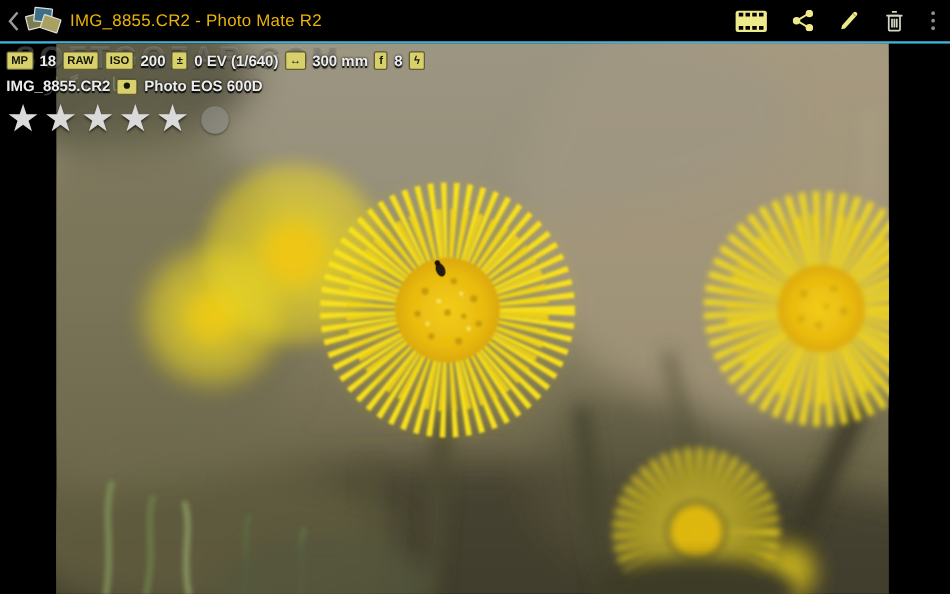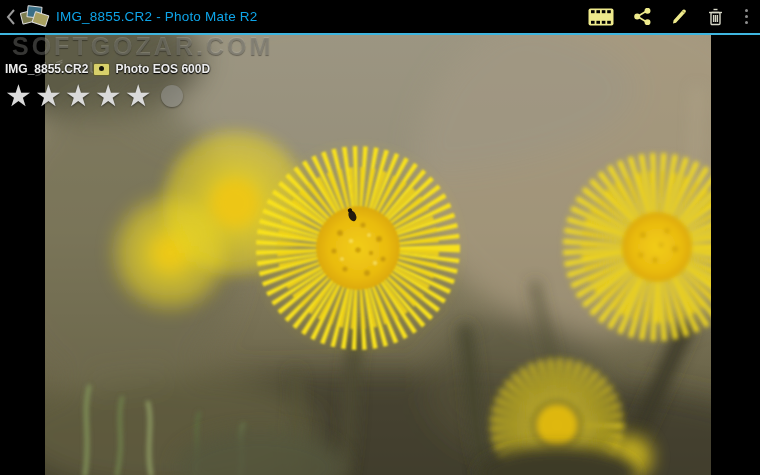--- a/index.html
+++ b/index.html
@@ -8,21 +8,21 @@
 
   
   .actionbar{position:absolute;top:0;left:0;width:760px;height:33px;background:#000;
              display:flex;align-items:center;padding:0 10px 0 4px;box-sizing:border-box;}
   .back-btn{width:14px;height:22px;display:flex;align-items:center;justify-content:center;cursor:pointer;}
   .appicon{position:relative;width:30px;height:24px;margin:0 6px 0 2px;}
   .appicon .ph{position:absolute;width:15px;height:12px;border:1.5px solid #ddd;border-radius:1px;box-sizing:border-box;}
   .appicon .p1{left:1px;top:6px;background:#7c7c4e;transform:rotate(-14deg);}
   .appicon .p2{left:7px;top:1px;background:#3a6f86;transform:rotate(6deg);}
   .appicon .p3{left:13px;top:8px;background:#a8a060;transform:rotate(18deg);}
-  .title{color:#0ea5e9;font-size:13.5px;letter-spacing:.2px;white-space:nowrap;}
+  .title{color:#eab308;font-size:13.5px;letter-spacing:.2px;white-space:nowrap;}
   .toolbar{margin-left:auto;display:flex;align-items:center;gap:20px;}
   .tb-btn{display:flex;align-items:center;justify-content:center;height:24px;cursor:pointer;}
   .dots{display:flex;flex-direction:column;gap:2.5px;padding:0 2px;}
   .dots span{width:3.5px;height:3.5px;border-radius:50%;background:#8f8f8f;display:block;}
   .accent{position:absolute;top:33px;left:0;width:760px;height:2px;background:#3fb6e0;}
 
   
   .viewer{position:absolute;top:35px;left:0;width:760px;height:440px;background:#000;}
   .photo{position:absolute;top:0;left:45px;width:666px;height:440px;overflow:hidden;}
 
@@ -251,20 +251,34 @@
           <path d="M150,440 C156,414 148,396 154,378" stroke="#5d6b40" stroke-width="4"></path>
           <path d="M195,440 C200,420 192,404 198,390" stroke="#66744a" stroke-width="5"></path>
         </g>
         <ellipse cx="215" cy="432" rx="85" ry="38" fill="#55573c" opacity="0.85" filter="url(#b9)"></ellipse>
       </svg>
     </div>
 
     <div class="wm-main">SOFTGOZAR.COM</div>
     <div class="wm-sub">سافت گذار</div>
 
+    <div class="exif-row r1">
+      <span class="badge">MP</span>
+      <span class="exif-val">18</span>
+      <span class="badge">RAW</span>
+      <span class="badge">ISO</span>
+      <span class="exif-val">200</span>
+      <span class="badge">±</span>
+      <span class="exif-val">0 EV (1/640)</span>
+      <span class="badge">↔</span>
+      <span class="exif-val">300 mm</span>
+      <span class="badge">f</span>
+      <span class="exif-val">8</span>
+      <span class="badge">ϟ</span>
+    </div>
 
     <div class="exif-row r2">
       <span class="exif-val">IMG_8855.CR2</span>
       <span class="cam-badge"></span>
       <span class="exif-val">Photo EOS 600D</span>
     </div>
 
     <div class="stars">
       <span class="star">★</span>
       <span class="star">★</span>

